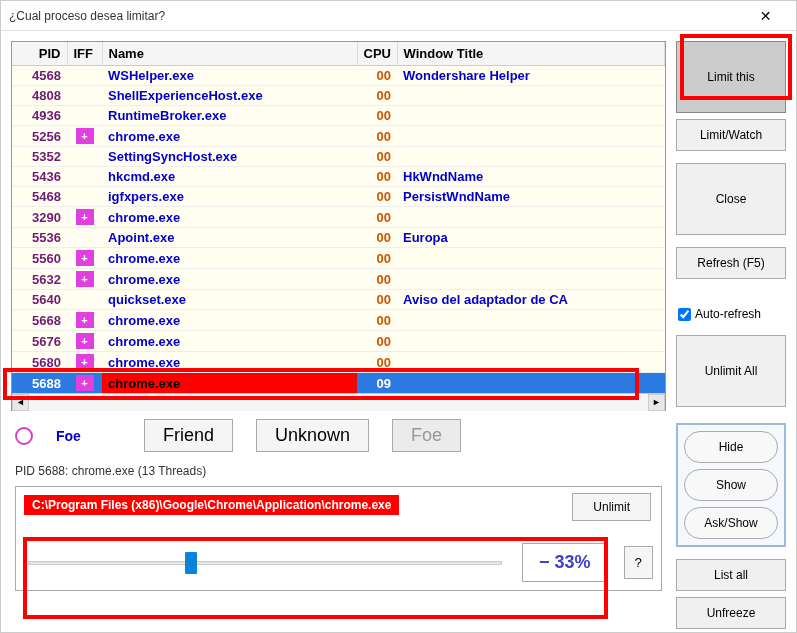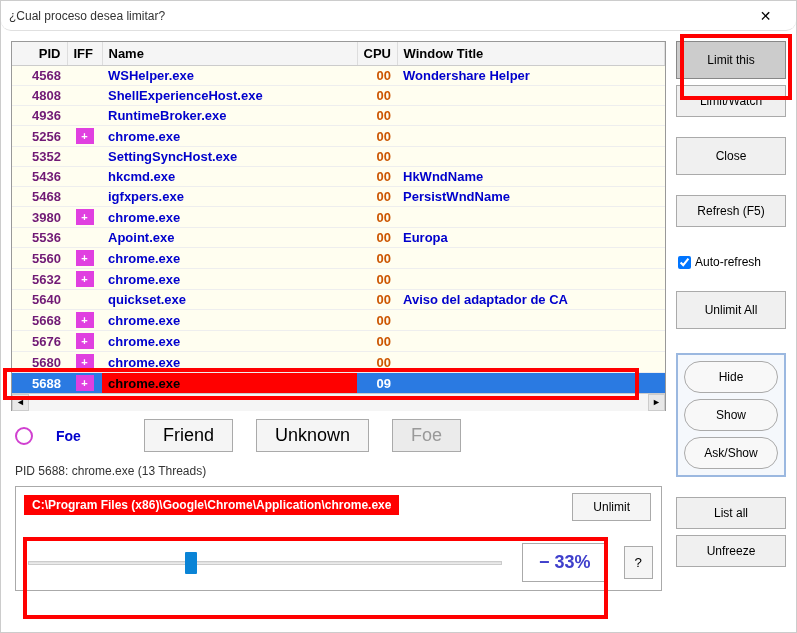--- a/index.html
+++ b/index.html
@@ -1,17 +1,17 @@
 <!DOCTYPE html>
 <html><head>
 <meta charset="utf-8">
 <style>
 * { box-sizing: border-box; margin: 0; padding: 0; }
 body { font-family: "Segoe UI", Tahoma, sans-serif; font-size: 13px; background: #fff; width: 797px; height: 633px; overflow: hidden; border: 1px solid #ccc; position: relative; }
-.titlebar { height: 30px; background: #fff; border-bottom: 1px solid #e0e0e0; display: flex; align-items: center; padding: 0 8px; border-radius: 10px; }
+.titlebar { height: 30px; background: #fff; border-bottom: 1px solid #e0e0e0; display: flex; align-items: center; padding: 0 8px; }
 .titlebar .title { flex: 1; font-size: 12px; color: #333; }
 .titlebar .close { width: 45px; height: 28px; display: flex; align-items: center; justify-content: center; font-size: 14px; cursor: pointer; }
 .main { display: flex; height: calc(100% - 30px); }
 .left { flex: 1; padding: 10px; display: flex; flex-direction: column; }
 .right { width: 120px; padding: 10px 10px 10px 0; display: flex; flex-direction: column; gap: 6px; }
 
 .table-wrap { border: 1px solid #999; background: #fff; height: 370px; display: flex; flex-direction: column; position: relative; }
 .table-scroll { flex: 1; overflow: hidden; position: relative; }
 table { width: 100%; border-collapse: collapse; table-layout: fixed; }
 th { background: #f5f5f5; text-align: left; padding: 4px 6px; font-weight: bold; font-size: 13px; border-right: 1px solid #ddd; border-bottom: 1px solid #ccc; }
@@ -49,21 +49,21 @@
 .detail-box { border: 1px solid #aaa; margin: 4px; padding: 8px; position: relative; }
 .path-bar { background: #ff0000; color: #fff; font-weight: bold; font-size: 12px; padding: 3px 8px; display: inline-block; max-width: 480px; }
 .unlimit-btn { position: absolute; right: 10px; top: 6px; padding: 6px 20px; background: #f5f5f5; border: 1px solid #aaa; cursor: pointer; font-size: 12px; }
 .slider-row { display: flex; align-items: center; gap: 16px; margin-top: 28px; }
 .slider-track { flex: 1; height: 4px; background: linear-gradient(to bottom,#ddd,#eee); border: 1px solid #ccc; position: relative; margin: 0 4px; }
 .slider-thumb { position: absolute; top: -10px; width: 12px; height: 22px; background: #0a84d6; border-radius: 1px; }
 .pct-box { border: 1px solid #aaa; padding: 8px 16px; font-size: 18px; font-weight: bold; color: #4040cc; min-width: 80px; text-align: center; background:#fff; }
 .q-btn { padding: 8px 10px; border: 1px solid #aaa; background: #f5f5f5; cursor: pointer; }
 
 .side-btn { padding: 8px 4px; background: #f0f0f0; border: 1px solid #aaa; text-align: center; font-size: 12px; cursor: pointer; }
-.side-btn.big { padding: 11px 4px; }
+.side-btn.big { padding: 28px 4px; }
 .side-btn.pressed { background: #ccc; border: 1px solid #888; }
 .spacer { height: 8px; }
 .checkbox-row { display: flex; align-items: center; gap: 4px; font-size: 12px; padding: 2px; margin-top: 20px; }
 .group-box { border: 2px solid #9bb8e0; padding: 6px; background: #f5f8fc; display: flex; flex-direction: column; gap: 6px; margin-top: 4px; }
 .group-box .side-btn { background: #f8f8f8; border-radius: 16px; }
 </style>
 </head>
 <body>
 
 <div class="titlebar">
@@ -129,21 +129,21 @@
                 <td class="wtitle">HkWndName</td>
               </tr>
               <tr>
                 <td class="pid">5468</td>
                 <td class="iff"></td>
                 <td class="name">igfxpers.exe</td>
                 <td class="cpu">00</td>
                 <td class="wtitle">PersistWndName</td>
               </tr>
               <tr>
-                <td class="pid">3980</td>
+                <td class="pid">3290</td>
                 <td class="iff"><span class="iff-plus">+</span></td>
                 <td class="name">chrome.exe</td>
                 <td class="cpu">00</td>
                 <td class="wtitle"></td>
               </tr>
               <tr>
                 <td class="pid">5536</td>
                 <td class="iff"></td>
                 <td class="name">Apoint.exe</td>
                 <td class="cpu">00</td>

